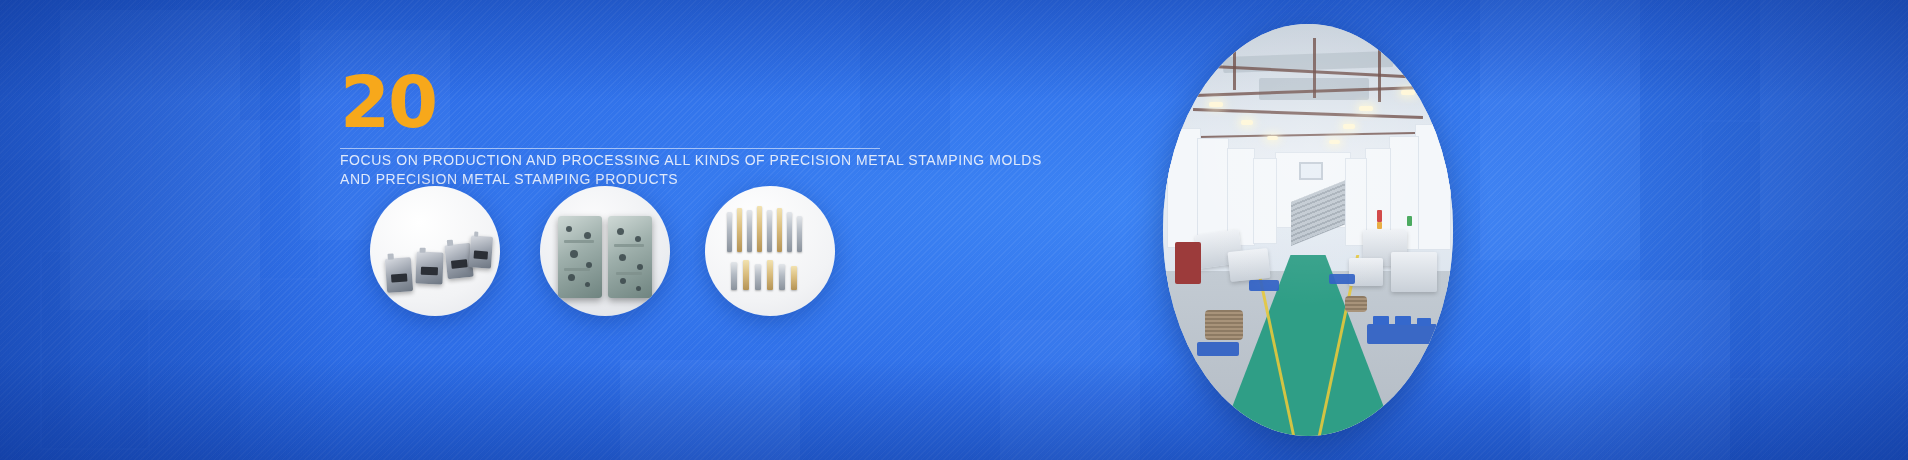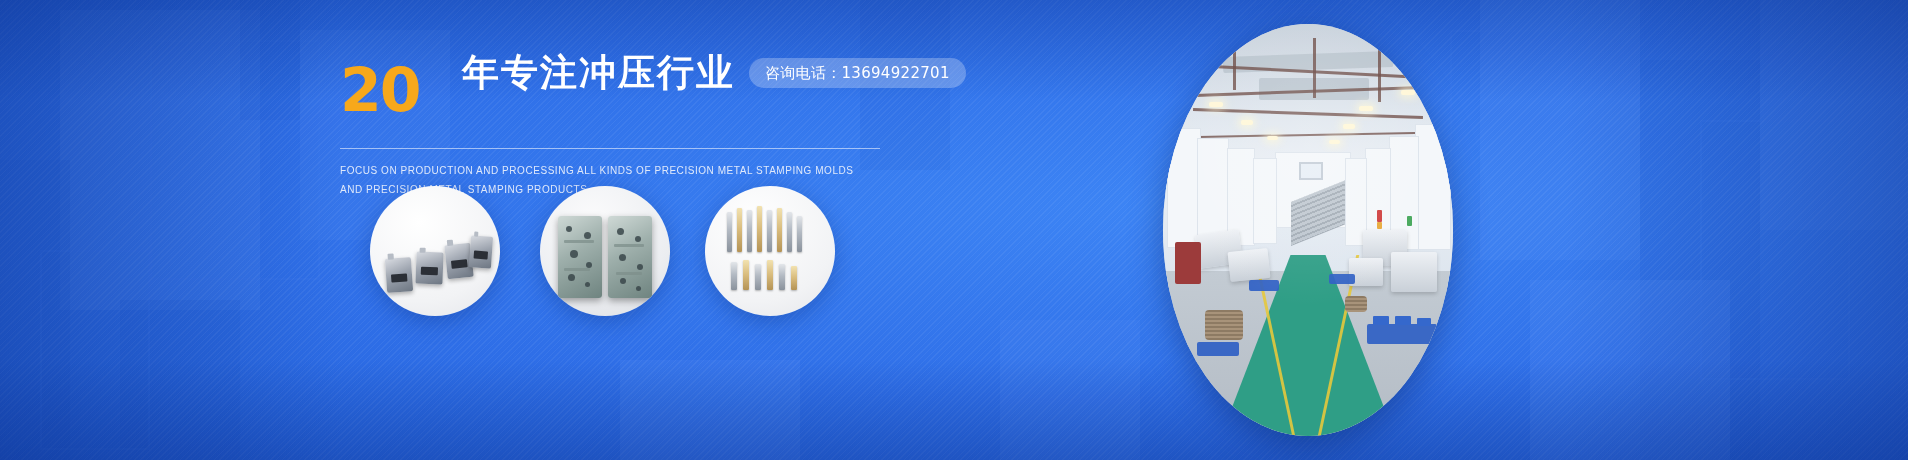--- a/index.html
+++ b/index.html
@@ -41,22 +41,22 @@
       linear-gradient(to bottom, rgba(10,44,134,.30) 0%, rgba(10,44,134,0) 22%,
                                 rgba(10,44,134,0) 78%, rgba(10,44,134,.34) 100%);
   }
 
   
   .copy{position:absolute;left:340px;top:42px;width:700px;}
 
   .head-row{position:relative;height:98px;}
 
   .num20{
-    position:absolute;left:0;top:2px;
-    font-size:60px;line-height:92px;
+    position:absolute;left:0;top:14px;
+    font-size:72px;line-height:92px;
     font-weight:bold;
     color:#f7a81b;
     letter-spacing:-2px;
     font-family:"DejaVu Sans","Liberation Sans",sans-serif;
   }
 
   .head-text{position:absolute;left:122px;top:0;width:580px;}
 
   .line1{display:flex;align-items:baseline;gap:9px;white-space:nowrap;}
   .cn-sm{
@@ -81,23 +81,23 @@
     font-family:"DejaVu Sans","Liberation Sans",sans-serif;
   }
 
   .rule{
     margin:8px 0 0 0;
     height:1px;width:540px;
     background:rgba(255,255,255,.55);
   }
 
   .sub{
-    margin-top:12px;
+    margin-top:2px;
     width:560px;
-    font-size:10px;line-height:19px;
+    font-size:14px;line-height:19px;
     color:#dfe9fb;letter-spacing:.55px;
   }
   .sub div{white-space:nowrap;}
 
   
   .prod{
     position:absolute;border-radius:50%;
     overflow:hidden;
     box-shadow:0 6px 22px rgba(8,36,110,.30);
   }
@@ -204,24 +204,20 @@
 
   <div class="bg-stripes"></div>
   <div class="bg-vig"></div>
 
   <div class="copy">
 
     <div class="head-row">
       <div class="num20">20</div>
 
       <div class="head-text">
-        <div class="line2">
-          <span class="cn-big">年专注冲压行业</span>
-          <span class="phone-pill">咨询电话：13694922701</span>
-        </div>
       </div>
     </div>
 
     <div class="rule"></div>
 
     <div class="sub">
       <div>FOCUS ON PRODUCTION AND PROCESSING ALL KINDS OF PRECISION METAL STAMPING MOLDS</div>
       <div>AND PRECISION METAL STAMPING PRODUCTS</div>
     </div>
   </div>

